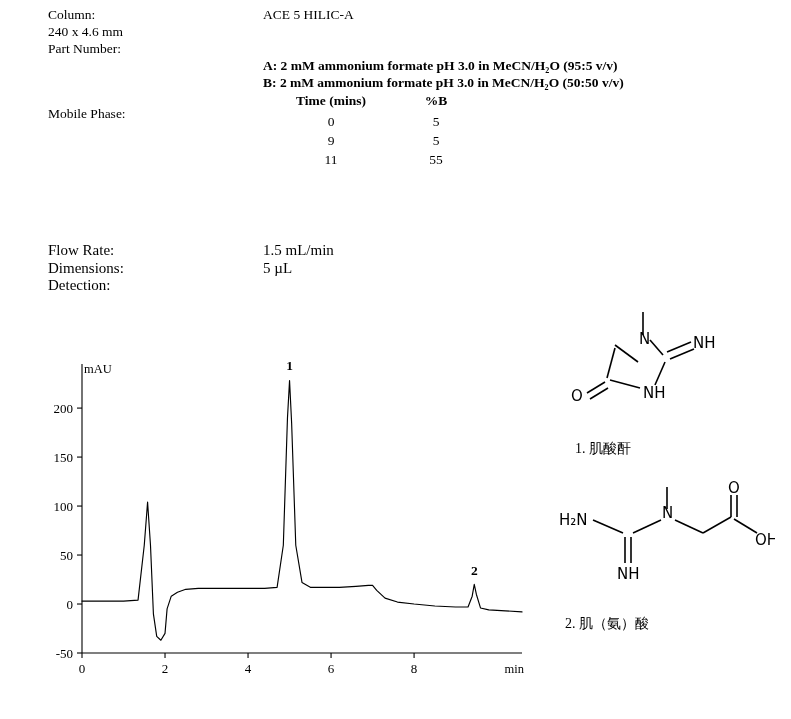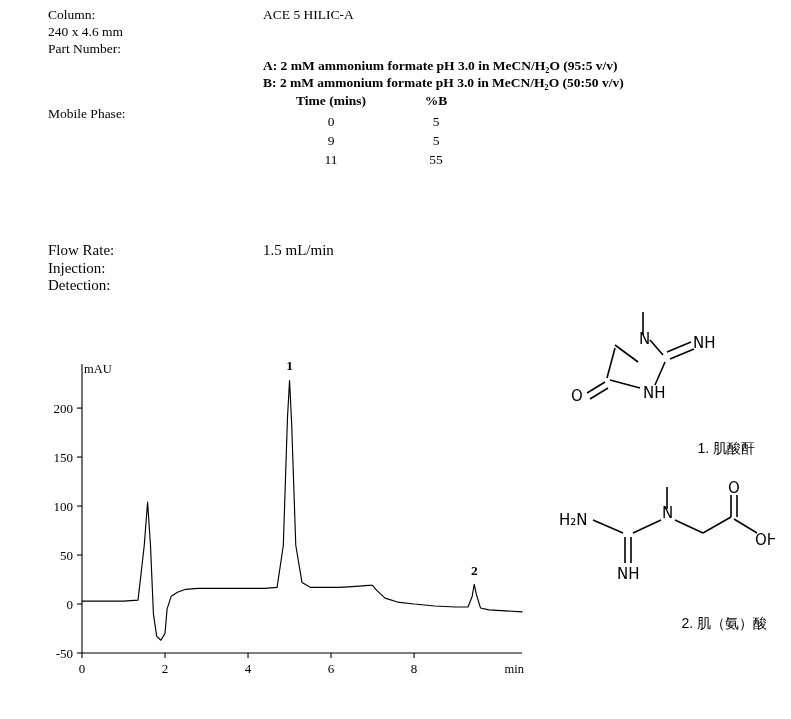--- a/index.html
+++ b/index.html
@@ -84,26 +84,26 @@
 
   
   .structures {
     position: absolute;
     left: 545px;
     top: 300px;
     width: 240px;
     height: 360px;
   }
   .struct-caption {
-    text-align: right;
+    text-align: left;
     font-size: 14px;
-    font-family: Liberation Sans, sans-serif;
+    font-family: Liberation Serif, serif;
   }
   .cap1 { position: absolute; left: 30px; top: 140px; width: 180px; }
-  .cap2 { position: absolute; left: 32px; top: 315px; width: 190px; }
+  .cap2 { position: absolute; left: 20px; top: 315px; width: 190px; }
   .struct1 { position: absolute; left: 10px; top: 0px; }
   .struct2 { position: absolute; left: 0px; top: 175px; }
 </style>
 </head>
 <body>
 
 <div class="page">
 
   <div class="method">
 
@@ -151,21 +151,22 @@
       </div>
     </div>
   </div>
 
   <div class="method2">
     <div class="method-row">
       <div class="m-label">Flow Rate:</div>
       <div class="m-value">1.5 mL/min</div>
     </div>
     <div class="method-row">
-      <div class="m-label">Injection:</div>
+      <div class="m-label">Dimensions:</div>
+      <div class="m-value">5 µL</div>
     </div>
     <div class="method-row">
       <div class="m-label">Detection:</div>
     </div>
   </div>
 
   <div class="chrom">
     <svg id="chrom-svg" width="510" height="345" viewBox="0 0 510 345">
 
     <line x1="52" y1="12" x2="52" y2="301" stroke="#000" stroke-width="1.1"></line>

